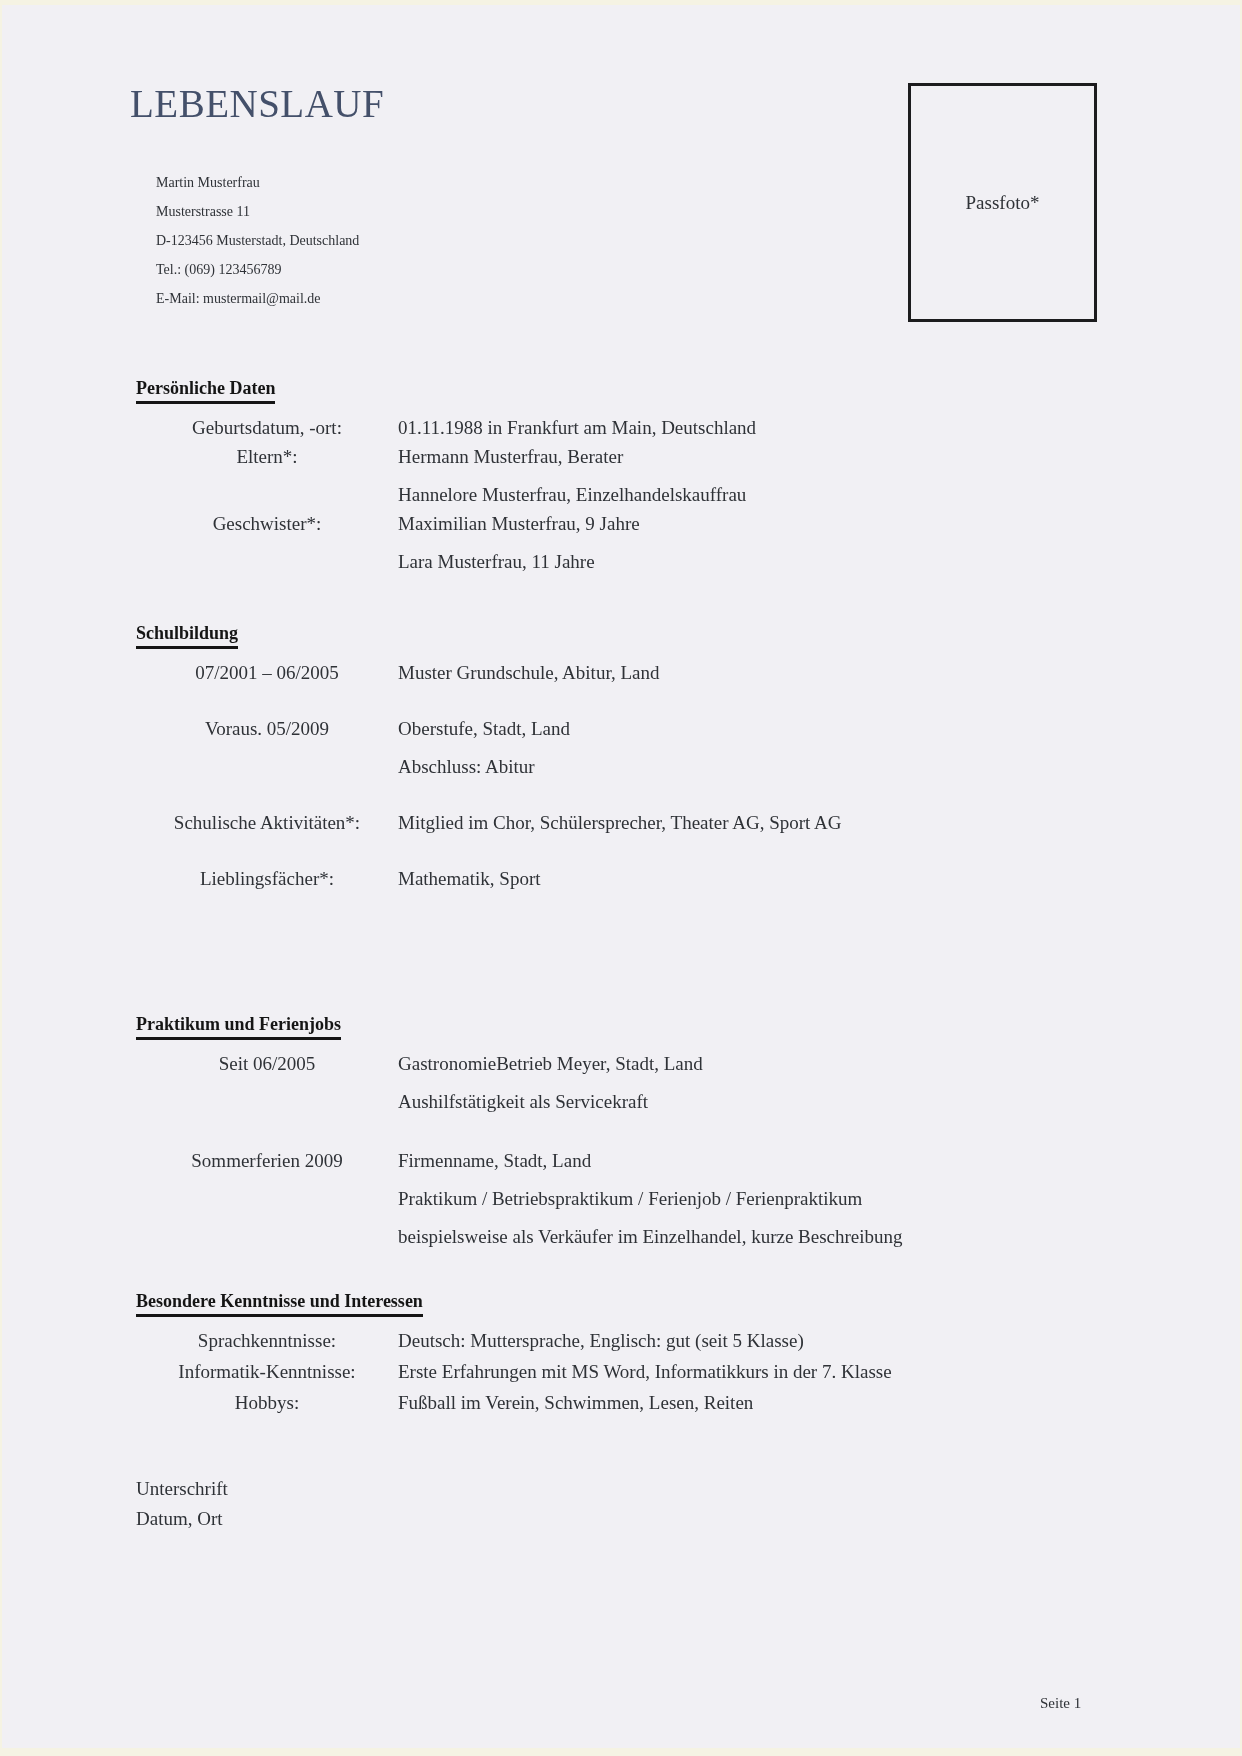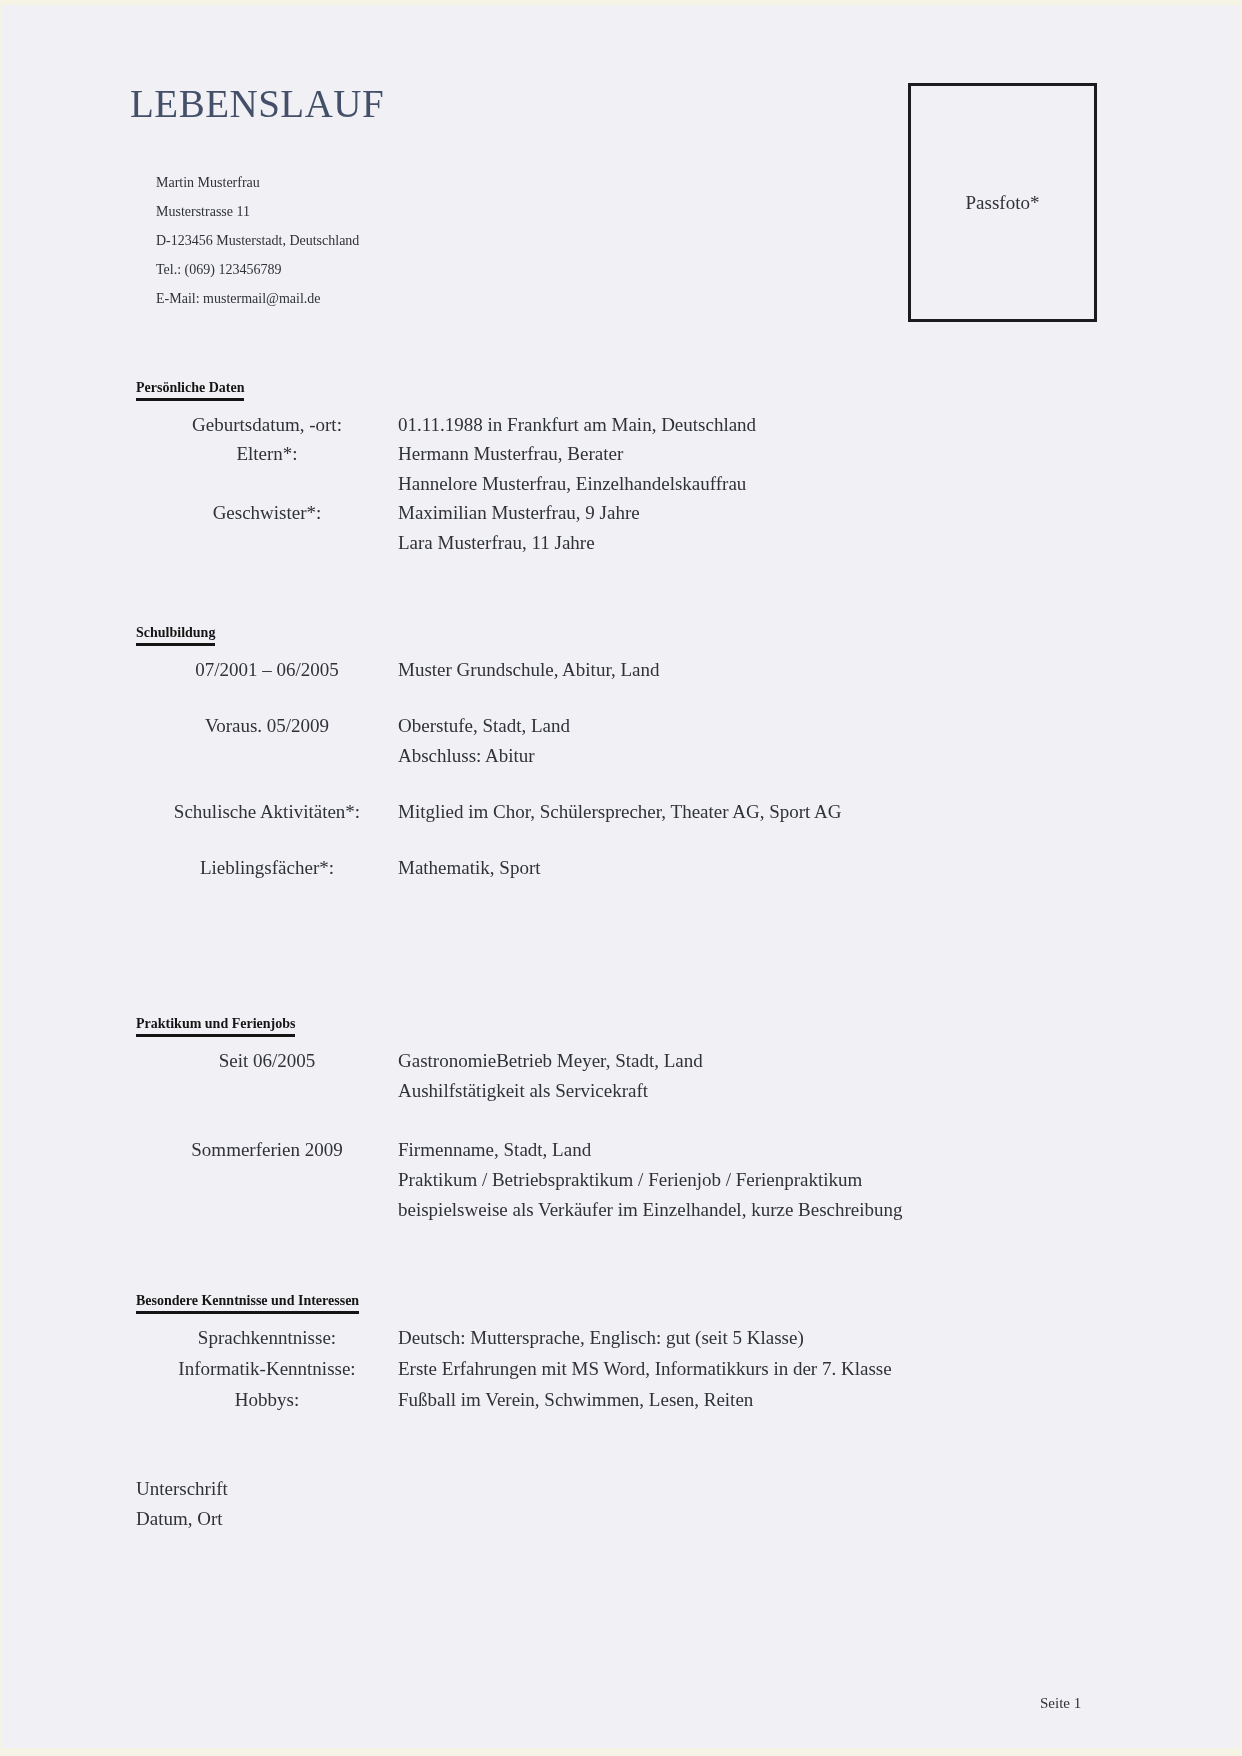--- a/index.html
+++ b/index.html
@@ -45,31 +45,31 @@
     display:flex;align-items:center;justify-content:center;
     font-size:19px;
   }
   .section{position:absolute;left:136px;width:975px;}
   .sec-0{top:378px;}
   .sec-1{top:623px;}
   .sec-2{top:1014px;}
   .sec-3{top:1291px;}
   .section-heading{
     display:inline-block;
-    font-size:14px;font-weight:bold;
+    font-size:18px;font-weight:bold;
     color:var(--heading);
     padding-bottom:2px;
     border-bottom:3px solid var(--heading);
     margin:0 0 9px 0;
   }
   .rows{font-size:19px;line-height:29px;}
   .row{display:flex;}
   .row-label{flex:0 0 262px;width:262px;text-align:center;}
   .row-values{flex:1;}
-  .row-values div + div{margin-top:1px;}
+  .row-values div + div{margin-top:9px;}
   .sec-1 .row{margin-bottom:27px;}
   .sec-1 .row:last-child{margin-bottom:0;}
   .sec-2 .row{margin-bottom:30px;}
   .sec-2 .row:last-child{margin-bottom:0;}
   .sec-3 .row{margin-bottom:2px;}
   .signature{
     position:absolute;left:136px;top:1474px;
     font-size:19px;line-height:30px;
   }
   .page-number{

